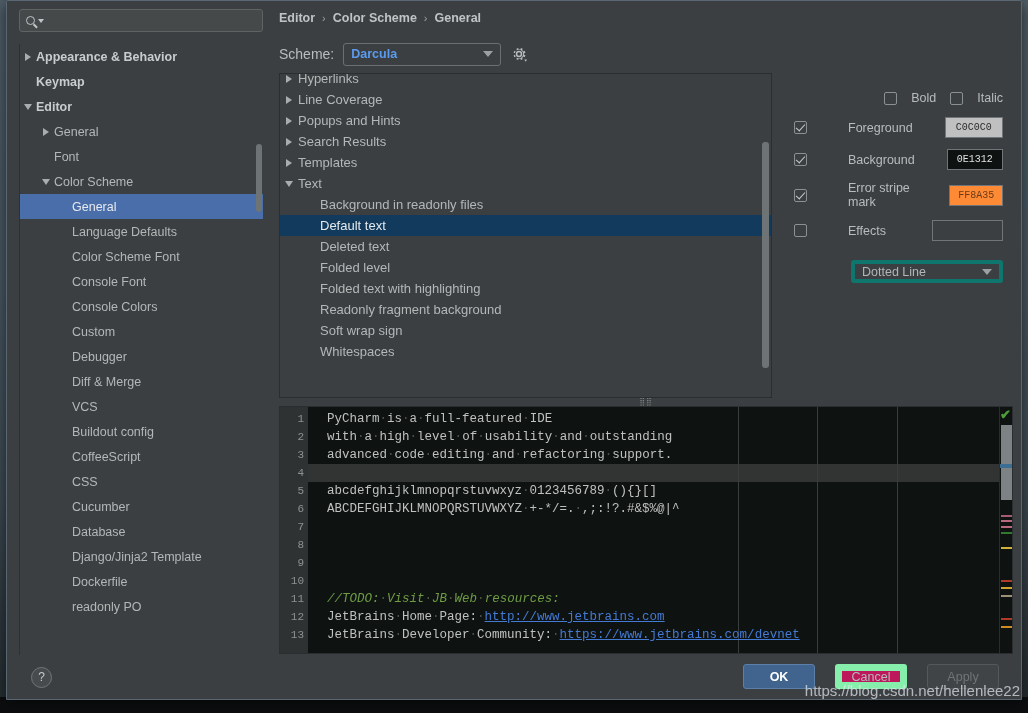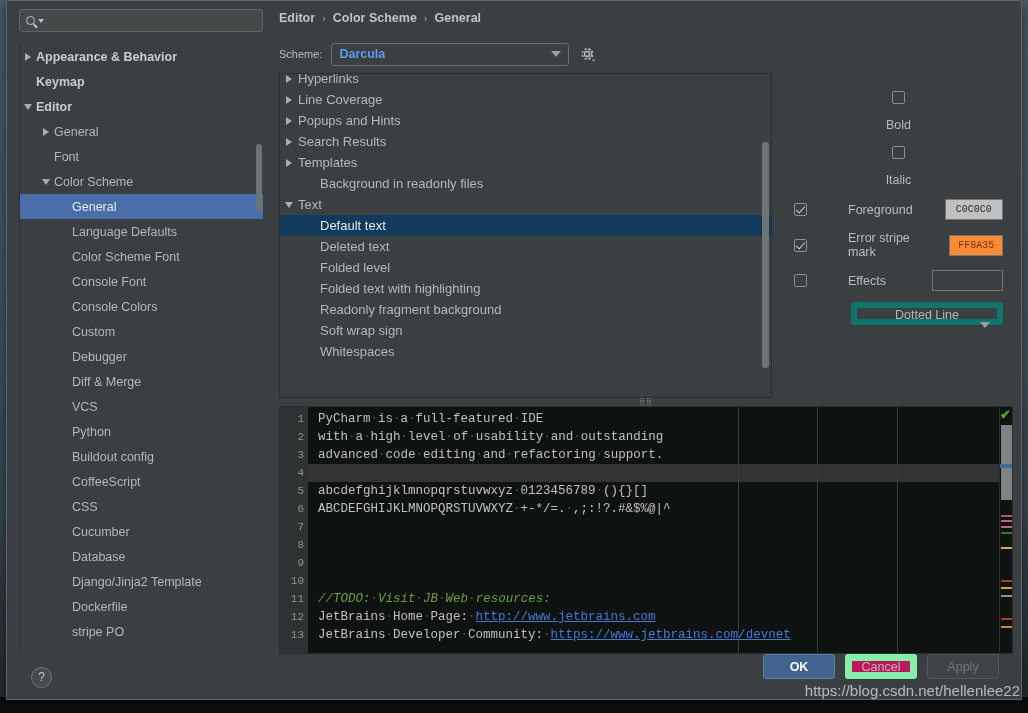--- a/index.html
+++ b/index.html
@@ -132,23 +132,23 @@
   
   #rightpanel { flex: 1 1 auto; min-width: 0; display: flex; flex-direction: column; padding: 0 8px 0 4px; }
 
   #breadcrumb {
     height: 34px; flex: 0 0 34px; display: flex; align-items: center; gap: 7px;
     font-size: 12.5px; font-weight: bold; color: #c0c4c6; padding-left: 6px;
   }
   #breadcrumb .sep { color: #9aa0a3; font-weight: normal; font-size: 11px; }
 
   #scheme-row { height: 38px; flex: 0 0 38px; display: flex; align-items: center; gap: 9px; padding-left: 6px; }
-  #scheme-label { font-size: 11px; color: #b9bdbe; }
+  #scheme-label { font-size: 14px; color: #b9bdbe; }
   #scheme-combo {
-    width: 238px; height: 23px;
+    width: 158px; height: 23px;
     background: #3c3f41; border: 1px solid #6a7072; border-radius: 3px;
     display: flex; align-items: center; padding: 0 7px;
     font-size: 12.5px; font-weight: bold; color: #5a9bed; cursor: pointer;
   }
   #scheme-combo .arrow { margin-left: auto; width:0;height:0;
     border-left:5px solid transparent;border-right:5px solid transparent;border-top:6px solid #9aa0a3; }
   #gear { width: 18px; height: 18px; cursor: pointer; }
 
   
   #split { flex: 1 1 auto; min-height: 0; display: flex; gap: 0; padding-left: 6px; }
@@ -169,45 +169,45 @@
   .a-twist .t-r { width:0;height:0;border-top:4.5px solid transparent;border-bottom:4.5px solid transparent;border-left:6px solid #a9adae; }
   .a-twist .t-d { width:0;height:0;border-left:4.5px solid transparent;border-right:4.5px solid transparent;border-top:6px solid #a9adae; }
   .a-indent { width: 40px; flex: 0 0 40px; }
   #attr-sb {
     position: absolute; right: 2px; top: 68px; width: 7px; height: 226px;
     background: #6e7375; border-radius: 3px;
   }
 
   
   #attrform { flex: 1 1 auto; min-width: 0; padding: 18px 10px 0 22px; }
-  .styrow { display: flex; align-items: center; justify-content: flex-end; gap: 14px; margin-bottom: 12px; flex-direction: column; }
+  .styrow { display: flex; align-items: center; justify-content: flex-end; gap: 14px; margin-bottom: 12px; }
   .cbx {
     width: 13px; height: 13px; border: 1px solid #8a9194; background: #3c3f41;
     border-radius: 2px; position: relative; flex: 0 0 13px; cursor: pointer;
   }
   .cbx.on::after {
     content: ""; position: absolute; left: 3px; top: 0px;
     width: 4px; height: 8px; border: solid #c9ced0; border-width: 0 1.8px 1.8px 0;
     transform: rotate(42deg);
   }
   .cblabel { font-size: 12.5px; color: #b8bcbd; }
   .attrrow { display: flex; align-items: center; margin-bottom: 11px; gap: 32px; }
   .attrrow .cblabel { margin-left: 9px; }
   .swatch {
     margin-left: auto; width: 71px; height: 21px;
     border: 1px solid #6f7578;
     display: flex; align-items: center; justify-content: center;
     font-family: "Liberation Mono", monospace; font-size: 10px;
     cursor: pointer;
   }
   #effects-combo {
-    width: 152px; height: 23px; margin-left: auto; 
-    background: #3c3f41; border: 6px solid #0f766e; border-radius: 3px;
+    width: 152px; height: 23px; margin-left: auto; margin-top: 8px;
+    background: #3c3f41; border: 4px solid #0f766e; border-radius: 3px;
     display: flex; align-items: center; padding: 0 7px;
-    font-size: 12.5px; color: #b2b6b7; cursor: pointer; flex-direction: column;
+    font-size: 12.5px; color: #b2b6b7; cursor: pointer;
   }
   #effects-combo .arrow { margin-left: auto; width:0;height:0;
     border-left:5px solid transparent;border-right:5px solid transparent;border-top:6px solid #9aa0a3; }
   .rowwrap { display: flex; justify-content: flex-end; }
 
   
   #splitter { height: 8px; flex: 0 0 8px; display: flex; align-items: center; justify-content: center; margin-left: 6px; }
   #splitter .dots { font-size: 8px; color: #84898b; letter-spacing: 1px; line-height: 1; }
 
   
@@ -222,21 +222,21 @@
     width: 28px; flex: 0 0 28px; background: #2f3233;
     font-family: "Liberation Mono", monospace; font-size: 11px; color: #8e9192;
     text-align: right; padding-right: 4px; padding-top: 3px;
   }
   #gutter div { height: 18px; line-height: 18px; }
   #code {
     flex: 1 1 auto; position: relative; overflow: hidden;
     font-family: "Liberation Mono", monospace; font-size: 12.5px;
     padding-top: 3px; color: #c0c0c0;
   }
-  #code .cl { height: 18px; line-height: 18px; white-space: pre; padding-left: 10px; position: relative; z-index: 2; }
+  #code .cl { height: 18px; line-height: 18px; white-space: pre; padding-left: 19px; position: relative; z-index: 2; }
   #caretline {
     position: absolute; left: 0; right: 0; top: 57px; height: 18px;
     background: #323434; z-index: 1;
   }
   .vguide { position: absolute; top: 0; bottom: 0; width: 1px; background: #3a3d3d; z-index: 1; }
   .cmt { color: #6f9c43; font-style: italic; }
   .lnk { color: #447ad4; text-decoration: underline; }
   .ws { color: #4d5150; }
 
   
@@ -245,22 +245,22 @@
     border-left: 1px solid #2b2e30; position: relative;
   }
   #stripe .mk { position: absolute; left: 1px; width: 11px; height: 2px; }
   #okmark { position: absolute; right: 1px; top: 1px; font-size: 13px; color: #4f9d3a; line-height: 1; font-weight: bold; }
   #stripe-thumb { position: absolute; left: 1px; top: 18px; width: 11px; height: 75px; background: #7d8284; }
   #stripe-hl { position: absolute; left: 0px; top: 57px; width: 13px; height: 4px; background: #3c6d93; }
 
   
   #footer {
     height: 45px; flex: 0 0 45px;
-    display: flex; justify-content: flex-end;
-    gap: 10px; padding-right: 14px;
+    display: flex; align-items: center; justify-content: flex-end;
+    gap: 20px; padding-right: 14px;
   }
   .btn {
     width: 72px; height: 25px; border-radius: 3px;
     font-size: 12.5px; display: flex; align-items: center; justify-content: center;
     cursor: pointer; font-weight: bold;
   }
   #ok-btn { background: #41648f; border: 1px solid #5a7fa8; color: #ffffff; }
   #cancel-btn { background: #be185d; border: 7px solid #86efac; color: #b6babb; font-weight: normal; }
   #apply-btn { background: #414446; border: 1px solid #55595b; color: #6f7476; font-weight: normal; }
 
@@ -381,25 +381,20 @@
               <span>Diff &amp; Merge</span>
             </div>
             <div class="tnode">
               <span style="flex: 0 0 36px;"></span>
               <span class="twist"></span>
               <span>VCS</span>
             </div>
             <div class="tnode">
               <span style="flex: 0 0 36px;"></span>
               <span class="twist"></span>
-              <span>Python</span>
-            </div>
-            <div class="tnode">
-              <span style="flex: 0 0 36px;"></span>
-              <span class="twist"></span>
               <span>Buildout config</span>
             </div>
             <div class="tnode">
               <span style="flex: 0 0 36px;"></span>
               <span class="twist"></span>
               <span>CoffeeScript</span>
             </div>
             <div class="tnode">
               <span style="flex: 0 0 36px;"></span>
               <span class="twist"></span>
@@ -421,21 +416,21 @@
               <span>Django/Jinja2 Template</span>
             </div>
             <div class="tnode">
               <span style="flex: 0 0 36px;"></span>
               <span class="twist"></span>
               <span>Dockerfile</span>
             </div>
             <div class="tnode">
               <span style="flex: 0 0 36px;"></span>
               <span class="twist"></span>
-              <span>stripe PO</span>
+              <span>readonly PO</span>
             </div>
           </div>
         <div id="tree-sb"></div>
       </div>
       <div id="help-row">
         <div id="help-btn">?</div>
       </div>
     </div>
 
     <div id="rightpanel">
@@ -488,28 +483,28 @@
                 </span>
                 <span>Search Results</span>
               </div>
               <div class="anode">
                 <span class="a-twist">
                   <span class="t-r"></span>
                 </span>
                 <span>Templates</span>
               </div>
               <div class="anode">
-                <span class="a-indent"></span>
-                <span>Background in readonly files</span>
-              </div>
-              <div class="anode">
                 <span class="a-twist">
                   <span class="t-d"></span>
                 </span>
                 <span>Text</span>
+              </div>
+              <div class="anode">
+                <span class="a-indent"></span>
+                <span>Background in readonly files</span>
               </div>
               <div class="anode sel">
                 <span class="a-indent"></span>
                 <span>Default text</span>
               </div>
               <div class="anode">
                 <span class="a-indent"></span>
                 <span>Deleted text</span>
               </div>
               <div class="anode">
@@ -543,20 +538,25 @@
             <span class="cbx" id="cb-italic"></span>
             <span class="cblabel">Italic</span>
           </div>
 
           <div class="attrrow">
             <span class="cbx on" id="cb-fg"></span>
             <span class="cblabel">Foreground</span>
             <span class="swatch" id="sw-fg" style="background: rgb(192, 192, 192); color: rgb(43, 43, 43);">C0C0C0</span>
           </div>
 
+          <div class="attrrow">
+            <span class="cbx on" id="cb-bg"></span>
+            <span class="cblabel">Background</span>
+            <span class="swatch" id="sw-bg" style="background: rgb(14, 19, 18); color: rgb(224, 224, 224);">0E1312</span>
+          </div>
 
           <div class="attrrow">
             <span class="cbx on" id="cb-es"></span>
             <span class="cblabel">Error stripe mark</span>
             <span class="swatch" id="sw-es" style="background: rgb(255, 138, 53); color: rgb(107, 58, 18);">FF8A35</span>
           </div>
 
           <div class="attrrow">
             <span class="cbx" id="cb-ef"></span>
             <span class="cblabel">Effects</span>

